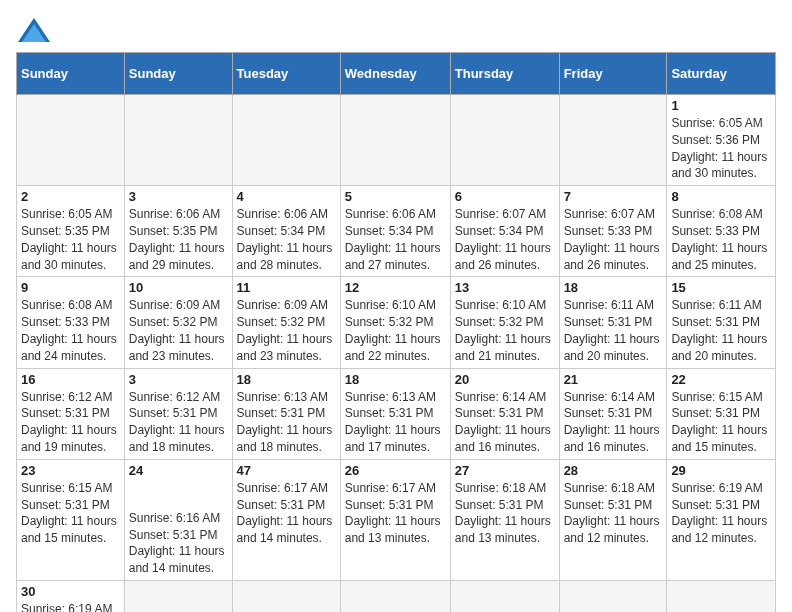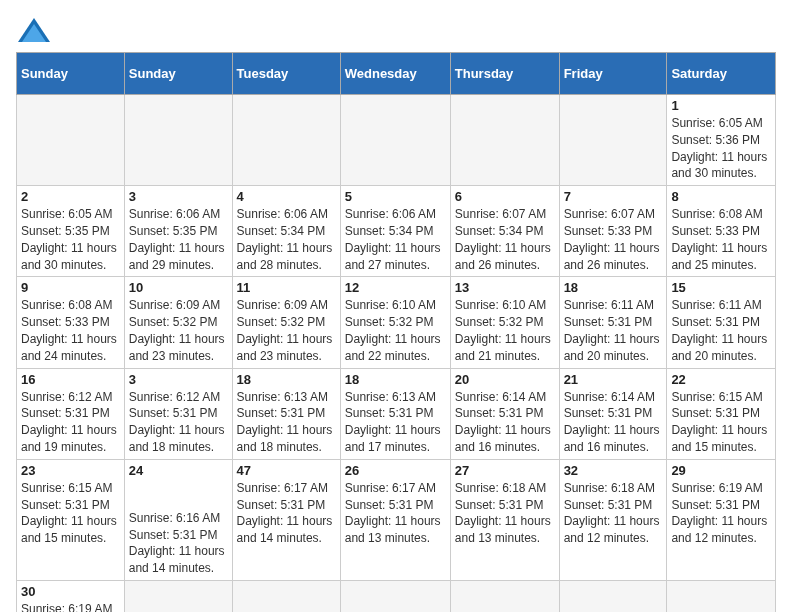--- a/index.html
+++ b/index.html
@@ -323,21 +323,21 @@
 and 13 minutes.</div>
         </td>
         <td>
           <span class="day-num">27</span>
           <div class="day-info" style="white-space: pre-line;">Sunrise: 6:18 AM
 Sunset: 5:31 PM
 Daylight: 11 hours
 and 13 minutes.</div>
         </td>
         <td>
-          <span class="day-num">32</span>
+          <span class="day-num">28</span>
           <div class="day-info" style="white-space: pre-line;">Sunrise: 6:18 AM
 Sunset: 5:31 PM
 Daylight: 11 hours
 and 12 minutes.</div>
         </td>
         <td>
           <span class="day-num">29</span>
           <div class="day-info" style="white-space: pre-line;">Sunrise: 6:19 AM
 Sunset: 5:31 PM
 Daylight: 11 hours

